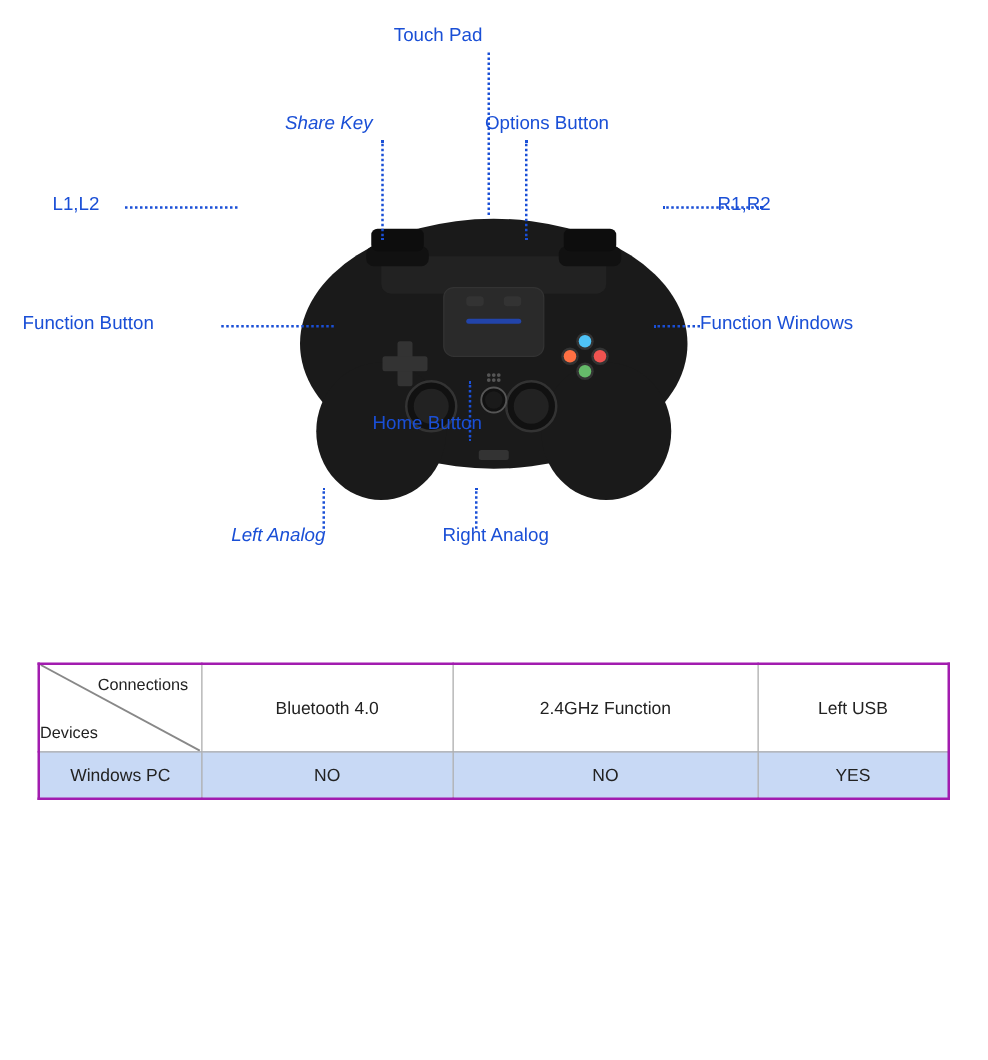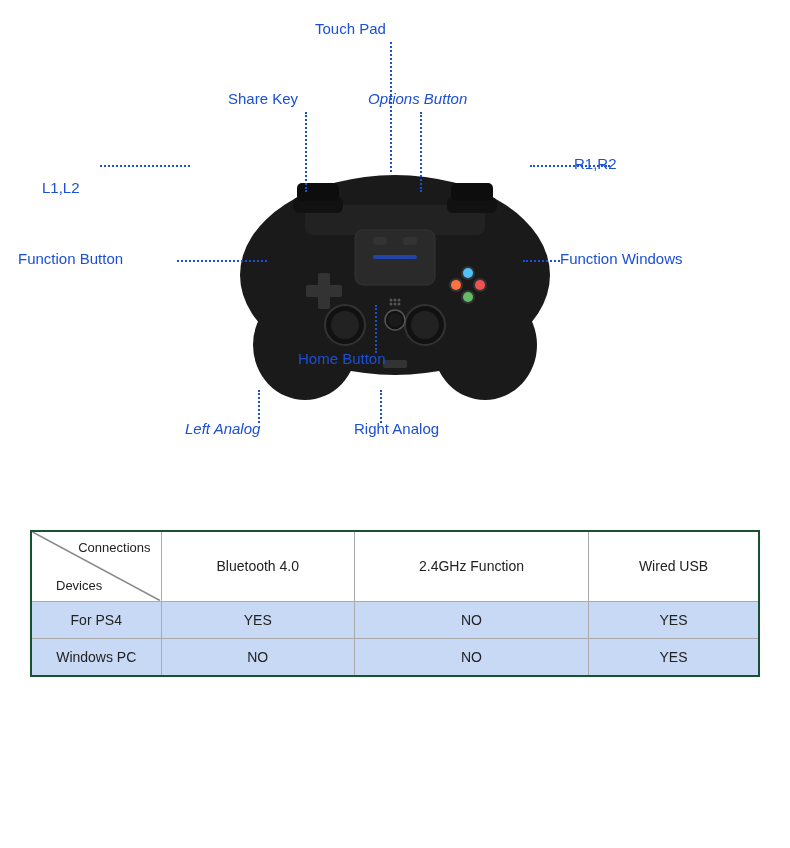--- a/index.html
+++ b/index.html
@@ -50,21 +50,21 @@
     .table-area {
       width: 790px;
       padding: 0 30px;
       position: absolute;
       top: 530px;
     }
 
     table {
       width: 100%;
       border-collapse: collapse;
-      border: 2px solid #14532d;
+      border: 2px solid #a21caf;
     }
 
     th, td {
       border: 1px solid #aaa;
       text-align: center;
       padding: 10px 12px;
       font-size: 14px;
       color: #222;
     }
 
@@ -96,21 +96,21 @@
       position: absolute;
       top: 8px;
       right: 10px;
       font-size: 13px;
       color: #222;
     }
 
     .diagonal-cell .bottom-left-text {
       position: absolute;
       bottom: 8px;
-      left: 24px;
+      left: 0;
       font-size: 13px;
       color: #222;
     }
 
     .col-header {
       background: #c8d9f5;
       font-weight: normal;
     }
   </style>
 </head>
@@ -172,39 +172,39 @@
 
     <rect x="158" y="235" width="24" height="8" rx="2" fill="#333"></rect>
 
     <rect x="148" y="130" width="44" height="4" rx="2" fill="#2244aa"></rect>
   </svg>
 
   <div class="label" style="top:20px; left:315px;">Touch Pad</div>
 
   <div class="dot-line-v" style="top:42px; left:390px; height:130px;"></div>
 
-  <div class="label" style="top:90px; left:228px;">Share Key</div>
+  <div class="label" style="top:90px; left:228px;font-style:italic;">Share Key</div>
   <div class="dot-line-v" style="top:112px; left:305px; height:80px;"></div>
 
-  <div class="label" style="top:90px; left:368px;font-style:italic;">Options Button</div>
+  <div class="label" style="top:90px; left:388px;">Options Button</div>
   <div class="dot-line-v" style="top:112px; left:420px; height:80px;"></div>
 
-  <div class="label" style="top:155px; left:42px;margin-top:24px;">L1,L2</div>
+  <div class="label" style="top:155px; left:42px;">L1,L2</div>
   <div class="dot-line" style="top:165px; left:100px; width:90px;"></div>
 
   <div class="label" style="top:155px; left:574px;">R1,R2</div>
   <div class="dot-line" style="top:165px; left:530px; width:80px;"></div>
 
   <div class="label" style="top:250px; left:18px;">Function Button</div>
   <div class="dot-line" style="top:260px; left:177px; width:90px;"></div>
 
   <div class="label" style="top:250px; left:560px;">Function Windows</div>
   <div class="dot-line" style="top:260px; left:523px; width:37px;"></div>
 
-  <div class="label" style="top:350px; left:298px;">Home Button</div>
+  <div class="label" style="top:330px; left:298px;">Home Button</div>
   <div class="dot-line-v" style="top:305px; left:375px; height:48px;"></div>
 
   <div class="label" style="top:420px; left:185px;font-style:italic;">Left Analog</div>
   <div class="dot-line-v" style="top:390px; left:258px; height:33px;"></div>
 
   <div class="label" style="top:420px; left:354px;">Right Analog</div>
   <div class="dot-line-v" style="top:390px; left:380px; height:33px;"></div>
 
 </div>
 
@@ -214,30 +214,24 @@
       <tr class="header-row">
         <td class="diagonal-cell">
           <svg viewBox="0 0 130 70">
             <line x1="0" y1="0" x2="130" y2="70" stroke="#888" stroke-width="1.5"></line>
           </svg>
           <span class="top-right-text">Connections</span>
           <span class="bottom-left-text">Devices</span>
         </td>
         <td class="col-header">Bluetooth 4.0</td>
         <td class="col-header">2.4GHz Function</td>
-        <td class="col-header">Wired USB</td>
+        <td class="col-header">Left USB</td>
       </tr>
     </thead>
     <tbody id="table-body">
-    <tr class="devices-row">
-          <td>For PS4</td>
-          <td>YES</td>
-          <td>NO</td>
-          <td>YES</td>
-        </tr>
         <tr class="devices-row">
           <td>Windows PC</td>
           <td>NO</td>
           <td>NO</td>
           <td>YES</td>
         </tr>
       </tbody>
   </table>
 </div>
 

